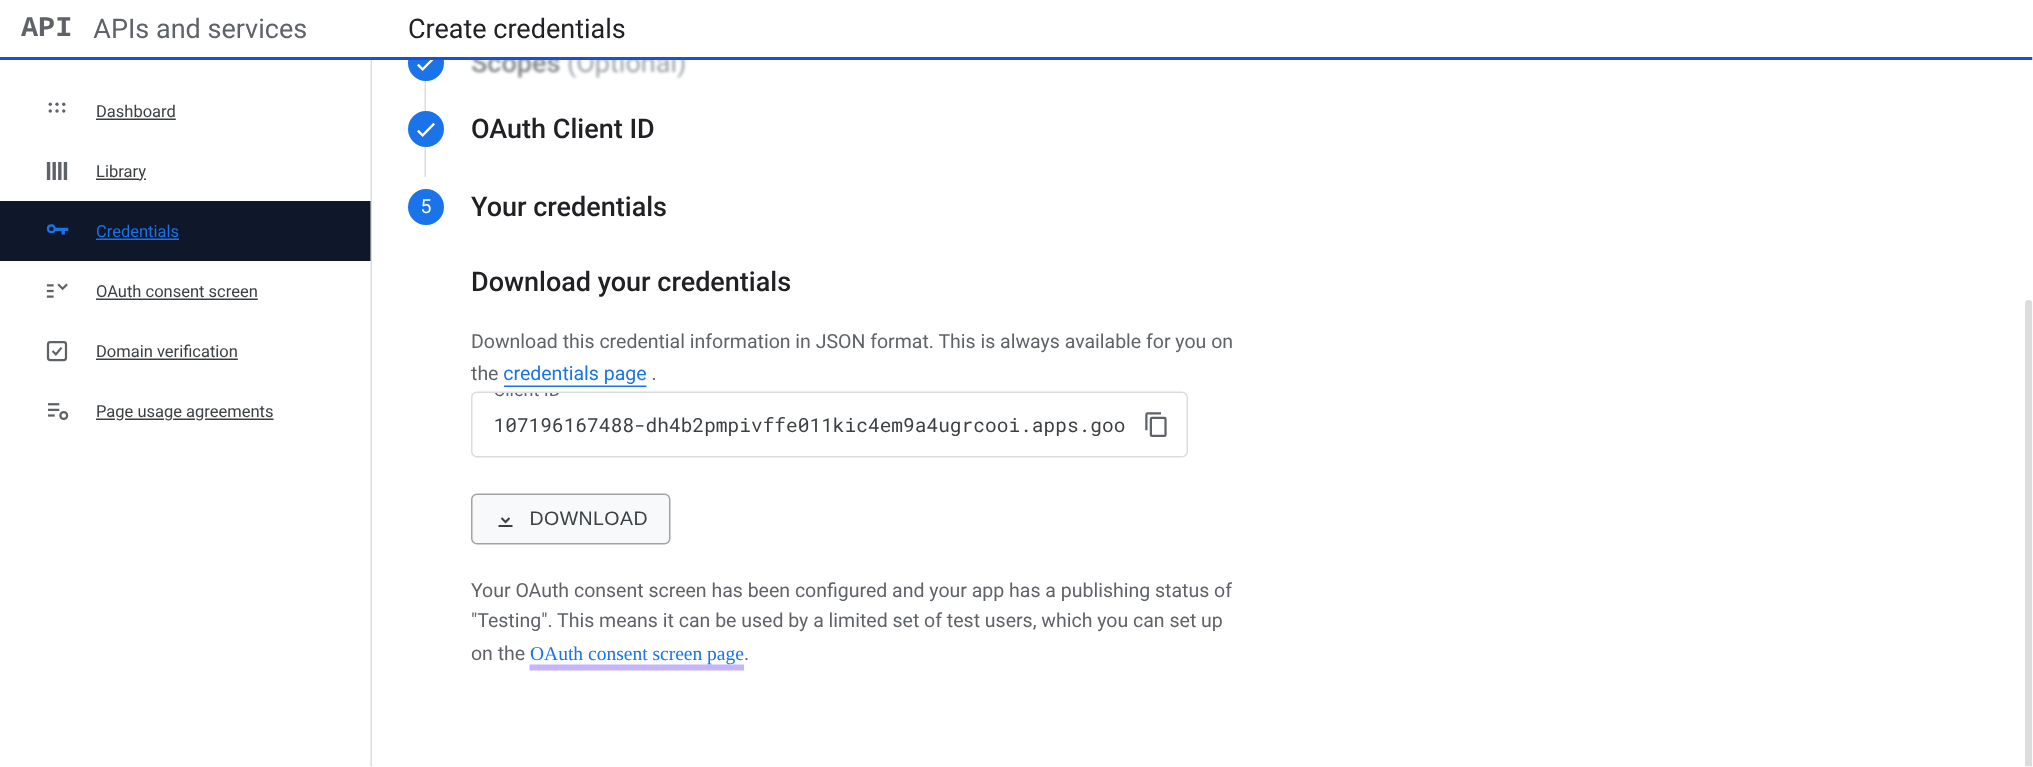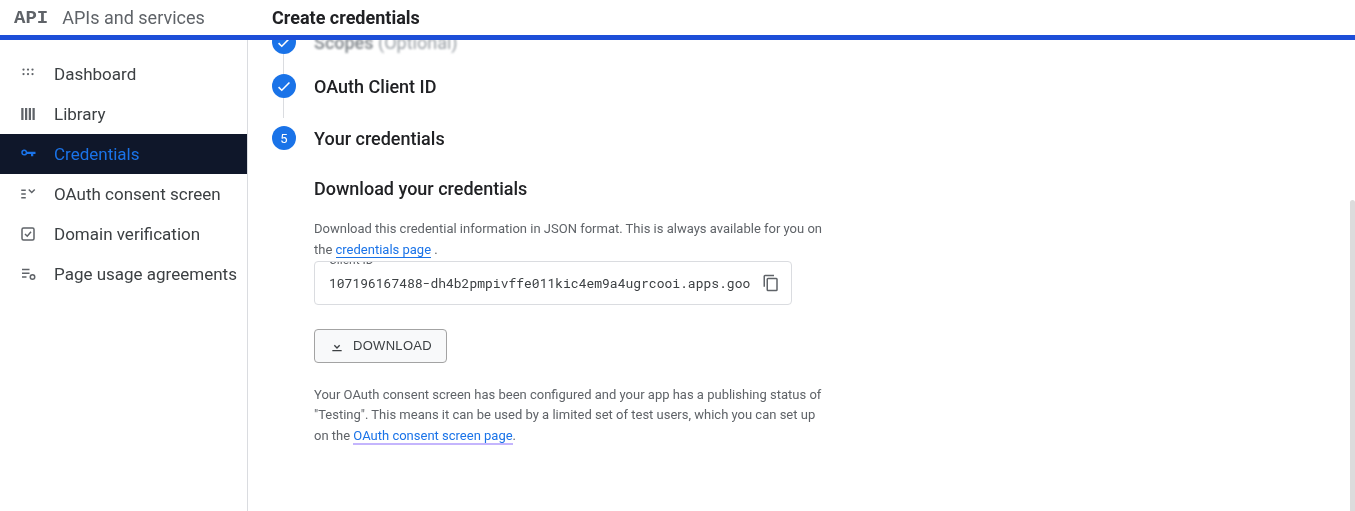--- a/index.html
+++ b/index.html
@@ -10,21 +10,21 @@
   background: #fff;
   width: 1355px;
   height: 511px;
   overflow: hidden;
   position: relative;
 }
 .topbar {
   display: flex;
   align-items: center;
   height: 40px;
-  border-bottom: 5px solid #1d4ed8;
+  border-bottom: 2px solid #1d4ed8;
 }
 .sidebar-header {
   display: flex;
   align-items: center;
   width: 248px;
   padding-left: 14px;
   gap: 14px;
 }
 .api-logo {
   font-family: "Courier New", monospace;
@@ -35,40 +35,41 @@
 }
 .product-title {
   font-size: 18px;
   color: #5f6368;
   font-weight: 400;
 }
 .page-header {
   padding-left: 24px;
   font-size: 18px;
   color: #202124;
-  font-weight: 700;
+  font-weight: 400;
 }
 .layout {
   display: flex;
   height: calc(100% - 40px);
 }
 .sidebar {
   width: 248px;
   border-right: 1px solid #dadce0;
   padding-top: 14px;
 }
 .nav-item {
   display: flex;
   align-items: center;
   height: 40px;
-  padding-left: 18px;
+  padding-left: 28px;
   gap: 16px;
   color: #3c4043;
   cursor: pointer;
-  font-size: 17px;
+  font-size: 11px;
+  text-decoration: underline;
 }
 .nav-item.active {
   color: #1a73e8;
   background: #0f172a;
 }
 .nav-item .icon {
   width: 20px;
   height: 20px;
   display: flex;
   align-items: center;
@@ -181,21 +182,21 @@
   letter-spacing: 0.3px;
   cursor: pointer;
 }
 .download-btn svg { width: 16px; height: 16px; fill: #3c4043; }
 .info-text {
   margin-top: 22px;
   font-size: 13px;
   color: #5f6368;
   line-height: 1.6;
 }
-.info-text a { color: #1a73e8; text-decoration: none; border-bottom: 2px solid #c4b5fd; }
+.info-text a { color: #1a73e8; text-decoration: none; border-bottom: 4px solid #c4b5fd; font-family: Liberation Serif, serif; }
 .scroll-hint {
   position: absolute;
   right: 0;
   top: 160px;
   width: 5px;
   height: 340px;
   background: #dcdcdc;
   border-radius: 3px;
 }
 </style>

